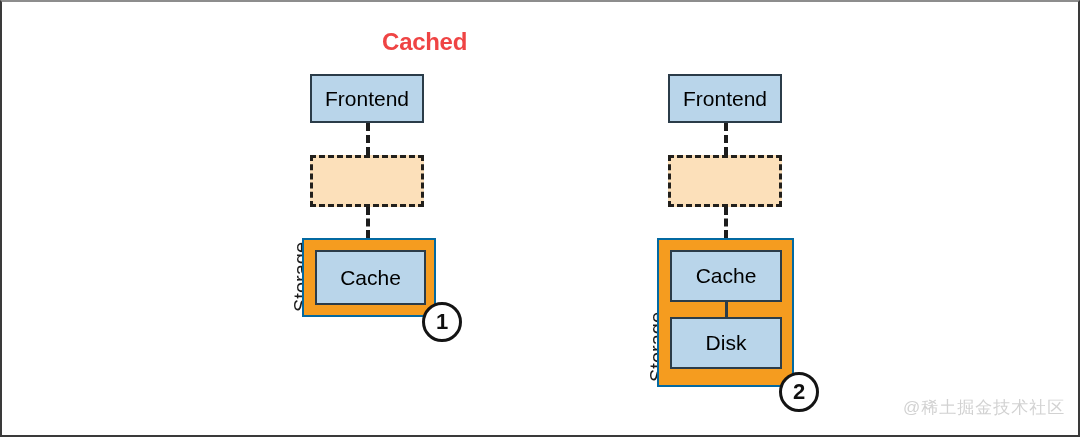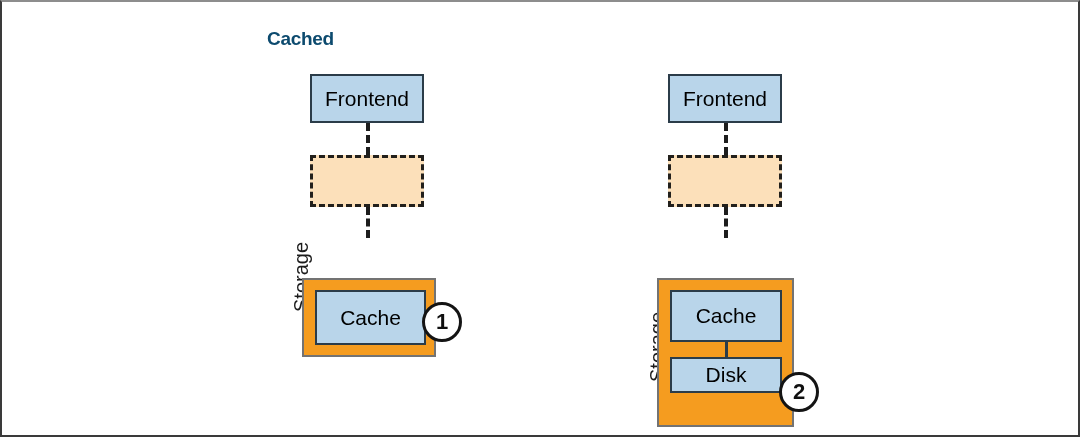--- a/index.html
+++ b/index.html
@@ -20,24 +20,24 @@
     border-left: 2px solid #3a3a3a;
     border-right: 2px solid #3a3a3a;
     border-bottom: 2px solid #3a3a3a;
     overflow: hidden;
   }
 
   
   .col-title {
     position: absolute;
     font-weight: bold;
-    font-size: 19px;
-    color: #0c4a6e;
+    font-size: 24px;
+    color: #ef4444;
     letter-spacing: -0.3px;
-    text-align: left;
+    text-align: right;
     white-space: nowrap;
   }
 
   
   .blue-box {
     position: absolute;
     background: #b9d5ea;
     border: 2px solid #2b3c49;
     box-sizing: border-box;
     display: flex;
@@ -53,23 +53,22 @@
     position: absolute;
     background: #fce0ba;
     border: 3px dashed #22201c;
     box-sizing: border-box;
   }
 
   
   .storage-box {
     position: absolute;
     background: #f59c1f;
-    border: 2px solid #737373;
+    border: 2px solid #0369a1;
     box-sizing: border-box;
-    margin-top: 40px;
   }
 
   
   .storage-label {
     position: absolute;
     font-size: 20px;
     color: #1b1b1b;
     white-space: nowrap;
     transform: rotate(-90deg);
     transform-origin: left top;
@@ -147,19 +146,20 @@
 
   <div class="v-dash" style="left:722px; top:205px; height:31px;"></div>
 
   <div class="storage-label" style="left:644px; top:380px;">Storage</div>
 
   <div class="storage-box" style="left:655px; top:236px; width:137px; height:149px;">
     <div class="blue-box" style="left:11px; top:10px; width:112px; height:52px;">Cache</div>
 
     <div class="v-solid" style="left:66px; top:62px; height:15px;"></div>
 
-    <div class="blue-box" style="left:11px; top:77px; width:112px; height:36px;">Disk</div>
+    <div class="blue-box" style="left:11px; top:77px; width:112px; height:52px;">Disk</div>
   </div>
 
   <div class="callout" style="left:777px; top:370px;">2</div>
 
+  <div class="watermark" style="left:901px; top:394px;">@稀土掘金技术社区</div>
 
 </div>
 
 </body></html>

